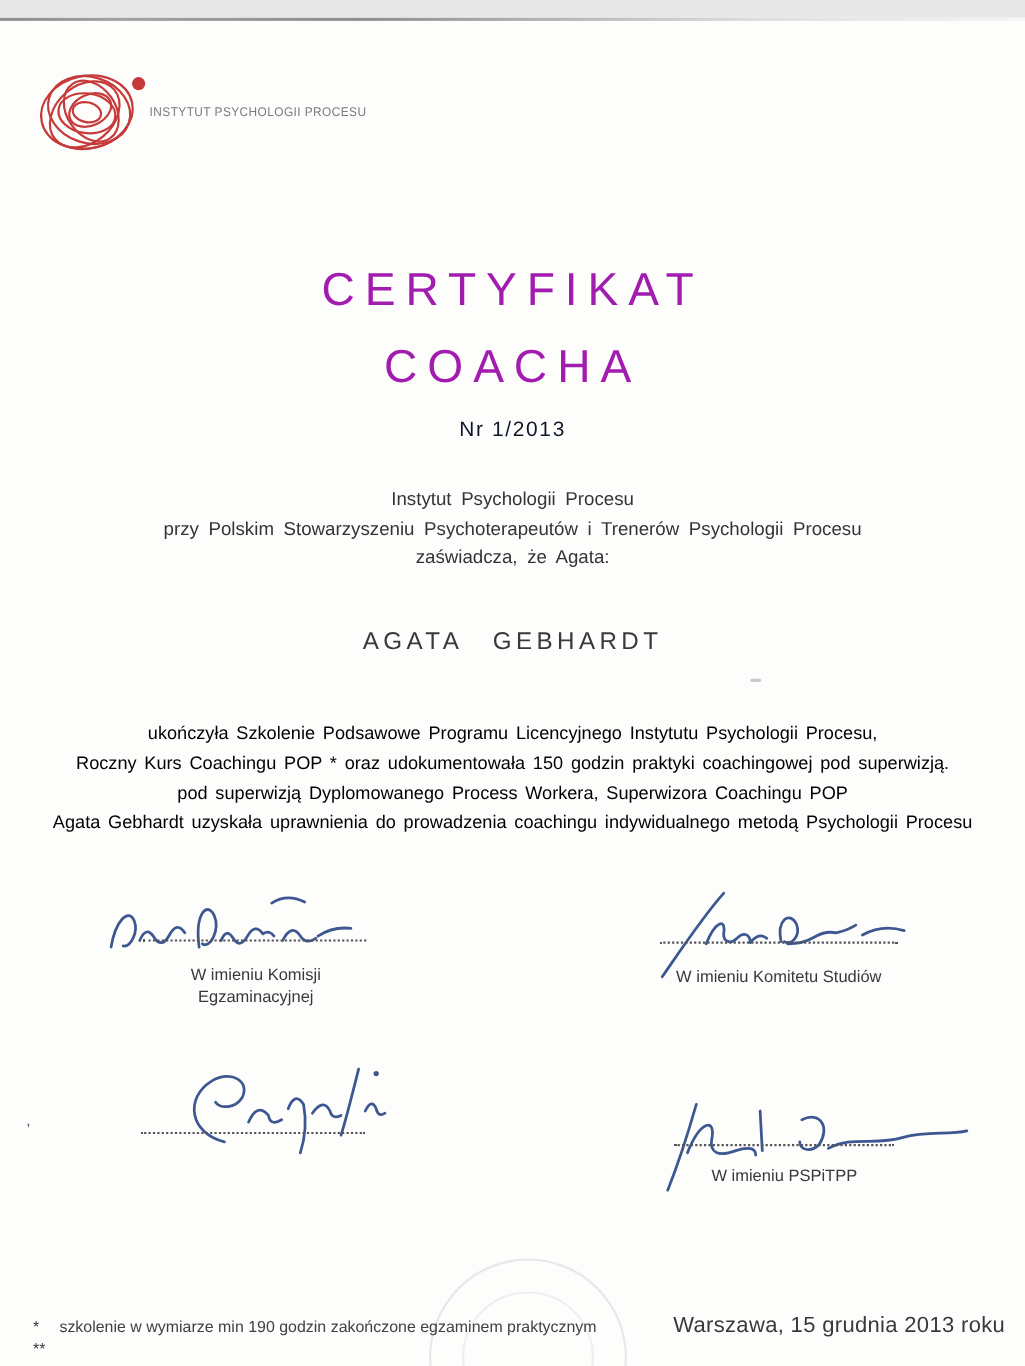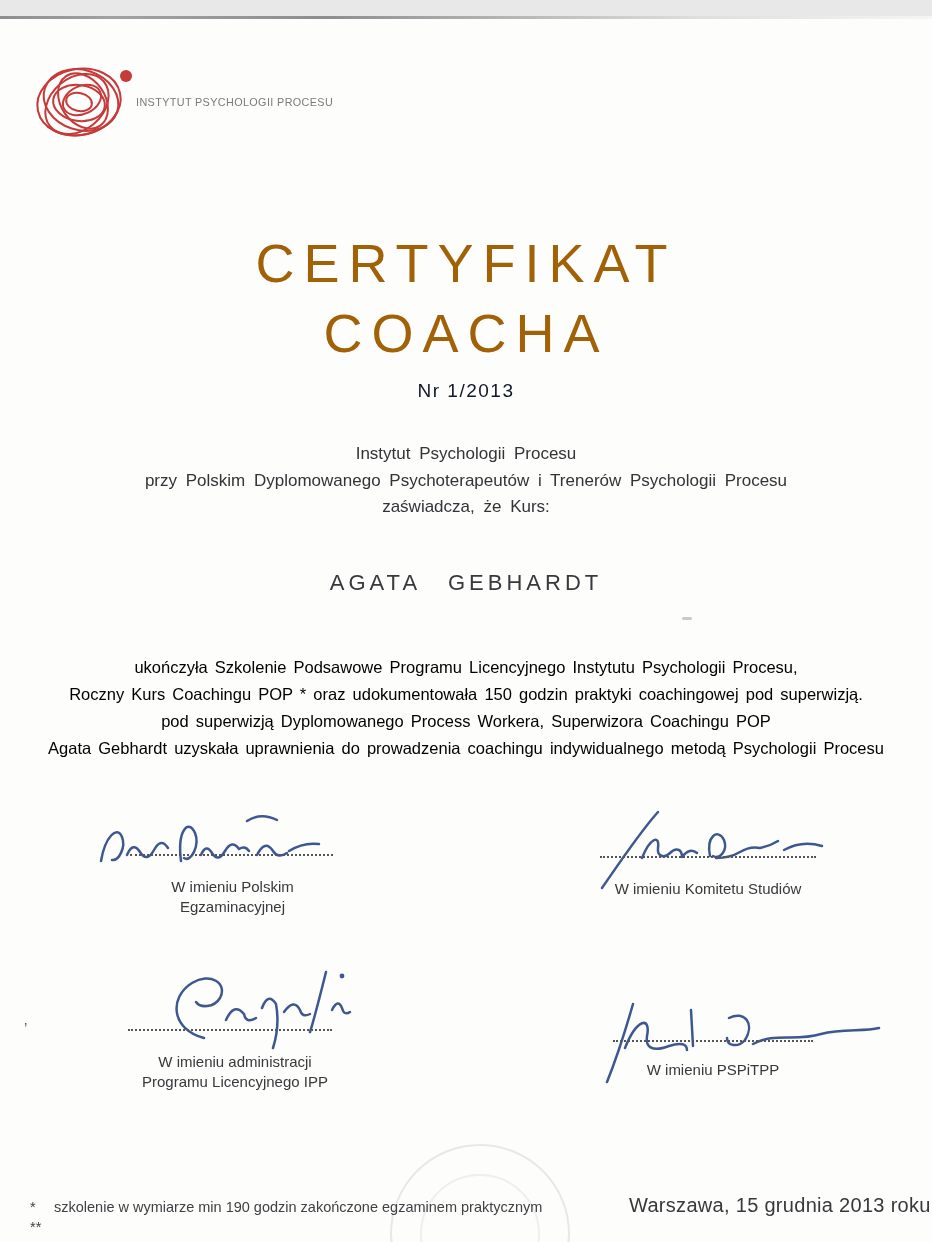--- a/index.html
+++ b/index.html
@@ -23,40 +23,40 @@
   
   .logo-mark{top:40px;left:33px;width:100px;height:92px;}
   .logo-text{
     top:80px;left:136px;font-size:11.5px;color:#7a7b7d;
     letter-spacing:.4px;transform:scaleX(.94);transform-origin:left center;
     white-space:nowrap;
   }
 
   
   .title{
-    top:212px;font-size:54px;font-weight:300;color:#a16207;
+    top:212px;font-size:42px;font-weight:300;color:#a21caf;
     letter-spacing:9px;line-height:70px;white-space:pre-line;
   }
   .cert-no{top:364px;font-size:19px;letter-spacing:1.5px;color:#0f172a;}
 
   .issuer{top:425px;font-size:17px;line-height:26.5px;word-spacing:4px;color:#333338;}
   .name{top:554px;font-size:22px;letter-spacing:4px;word-spacing:18px;color:#38383d;}
   .body-par{top:638px;font-size:16.5px;line-height:27px;word-spacing:2.5px;color:#000000;}
 
   
   .sig-svg{position:absolute;}
   .sig-svg path{fill:none;stroke:#3d5890;stroke-width:2.5;stroke-linecap:round;stroke-linejoin:round;}
   .dotline{position:absolute;border-bottom:2px dotted #54545a;height:0;}
   .sig-label{position:absolute;font-size:15px;color:#38383d;text-align:center;line-height:20px;}
 
   
   .footnotes{top:1181px;left:30px;font-size:14.5px;color:#404045;line-height:20px;}
   .fn-row{display:flex;}
   .fn-marker{width:24px;flex:0 0 24px;}
-  .date{top:1178px;left:629px;font-size:20px;color:#38383d;letter-spacing:.3px;white-space:nowrap;}
+  .date{top:1178px;left:612px;font-size:20px;color:#38383d;letter-spacing:.3px;white-space:nowrap;}
 
   .blue-bar{left:0;right:0;bottom:0;height:15px;border-top:1px solid #0d86c4;}
 
   
   .seal{border-radius:50%;border:2px solid rgba(203,207,212,.45);}
   .seal.outer{top:1128px;left:390px;width:176px;height:176px;}
   .seal.inner{top:1158px;left:420px;width:116px;height:116px;border-color:rgba(208,212,216,.35);}
 
   
   .speck-dash{top:601px;left:682px;width:10px;height:3px;background:rgba(140,140,145,.45);border-radius:2px;}
@@ -83,22 +83,22 @@
     <circle cx="93" cy="20" r="6" fill="#c63a3a"></circle>
   </svg>
   <div class="abs logo-text">INSTYTUT PSYCHOLOGII PROCESU</div>
 
   <div class="abs center title">CERTYFIKAT
 COACHA</div>
   <div class="abs center cert-no">Nr 1/2013</div>
 
   <div class="abs center issuer">
     <div>Instytut Psychologii Procesu</div>
-    <div>przy Polskim Dyplomowanego Psychoterapeutów i Trenerów Psychologii Procesu</div>
-    <div>zaświadcza, że Kurs:</div>
+    <div>przy Polskim Stowarzyszeniu Psychoterapeutów i Trenerów Psychologii Procesu</div>
+    <div>zaświadcza, że Agata:</div>
   </div>
 
   <div class="abs center name">AGATA GEBHARDT</div>
   <div class="abs speck-dash"></div>
 
   <div class="abs center body-par">
     <div>ukończyła Szkolenie Podsawowe Programu Licencyjnego Instytutu Psychologii Procesu,</div>
     <div>Roczny Kurs Coachingu POP * oraz udokumentowała 150 godzin praktyki coachingowej pod superwizją.</div>
     <div>pod superwizją Dyplomowanego Process Workera, Superwizora Coachingu POP</div>
     <div>Agata Gebhardt uzyskała uprawnienia do prowadzenia coachingu indywidualnego metodą Psychologii Procesu</div>
@@ -107,21 +107,21 @@
   <svg class="sig-svg" style="left:95px;top:793px;width:240px;height:68px" viewBox="0 0 240 68">
     <path d="M6,52 C10,28 22,16 27,28 C31,38 24,52 17,51"></path>
     <path d="M32,46 q6,-14 13,-3 t14,-2 t14,-2"></path>
     <path d="M86,52 C82,20 94,10 100,24 C105,36 96,54 89,49"></path>
     <path d="M106,46 q5,-12 11,-2 t13,-2 t14,-2 q6,-4 10,2"></path>
     <path d="M162,46 q8,-16 16,-4 q5,8 14,2"></path>
     <path d="M152,12 q14,-9 30,-1"></path>
     <path d="M194,42 q14,-9 30,-7"></path>
   </svg>
   <div class="dotline" style="left:130px;top:838px;width:203px"></div>
-  <div class="sig-label" style="left:120px;top:861px;width:225px">W imieniu Polskim Egzaminacyjnej</div>
+  <div class="sig-label" style="left:120px;top:861px;width:225px">W imieniu Komisji Egzaminacyjnej</div>
 
   <svg class="sig-svg" style="left:598px;top:788px;width:240px;height:86px" viewBox="0 0 240 86">
     <path d="M4,84 C22,58 42,28 60,8"></path>
     <path d="M44,54 C52,34 62,30 60,44 C59,52 66,55 72,49 C78,43 84,45 84,53 q8,-10 15,-4"></path>
     <path d="M112,52 C108,32 120,24 126,36 C130,46 122,56 115,52"></path>
     <path d="M118,54 q14,0 24,-6 t20,-4 q10,-2 18,-7"></path>
     <path d="M186,46 q18,-10 38,-4"></path>
   </svg>
   <div class="dotline" style="left:600px;top:840px;width:216px"></div>
   <div class="sig-label" style="left:608px;top:863px;width:200px">W imieniu Komitetu Studiów</div>
@@ -129,24 +129,20 @@
   <svg class="sig-svg" style="left:140px;top:942px;width:220px;height:100px" viewBox="0 0 220 100">
     <path d="M64,80 C32,72 28,40 52,25 C70,14 88,25 80,40 C74,50 60,50 56,44"></path>
     <path d="M86,62 q8,-18 18,-6 q2,10 12,4"></path>
     <path d="M122,50 q6,-16 14,-4 q4,22 -3,44"></path>
     <path d="M144,54 q10,-14 16,-2 q2,8 10,4"></path>
     <path d="M186,14 C180,38 174,62 170,74"></path>
     <path d="M192,52 q6,-12 10,-2 q2,8 8,4"></path>
     <circle cx="202" cy="18" r="2.4" fill="#3d5890" stroke="none"></circle>
   </svg>
   <div class="dotline" style="left:128px;top:1013px;width:204px"></div>
-  <div class="sig-label" style="left:125px;top:1036px;width:220px">
-    <div>W imieniu administracji</div>
-    <div>Programu Licencyjnego IPP</div>
-  </div>
   <div class="abs speck-quote">’</div>
 
   <svg class="sig-svg" style="left:595px;top:972px;width:290px;height:96px" viewBox="0 0 290 96">
     <path d="M38,16 C30,44 20,74 12,94"></path>
     <path d="M30,60 C42,30 56,28 52,48 C50,60 58,64 74,58 C86,54 92,56 92,62"></path>
     <path d="M96,22 L98,58"></path>
     <path d="M134,30 C150,22 160,36 150,52 C143,60 132,58 132,50"></path>
     <path d="M158,56 C180,44 200,54 226,46 C248,40 268,44 284,40"></path>
   </svg>
   <div class="dotline" style="left:613px;top:1024px;width:200px"></div>

